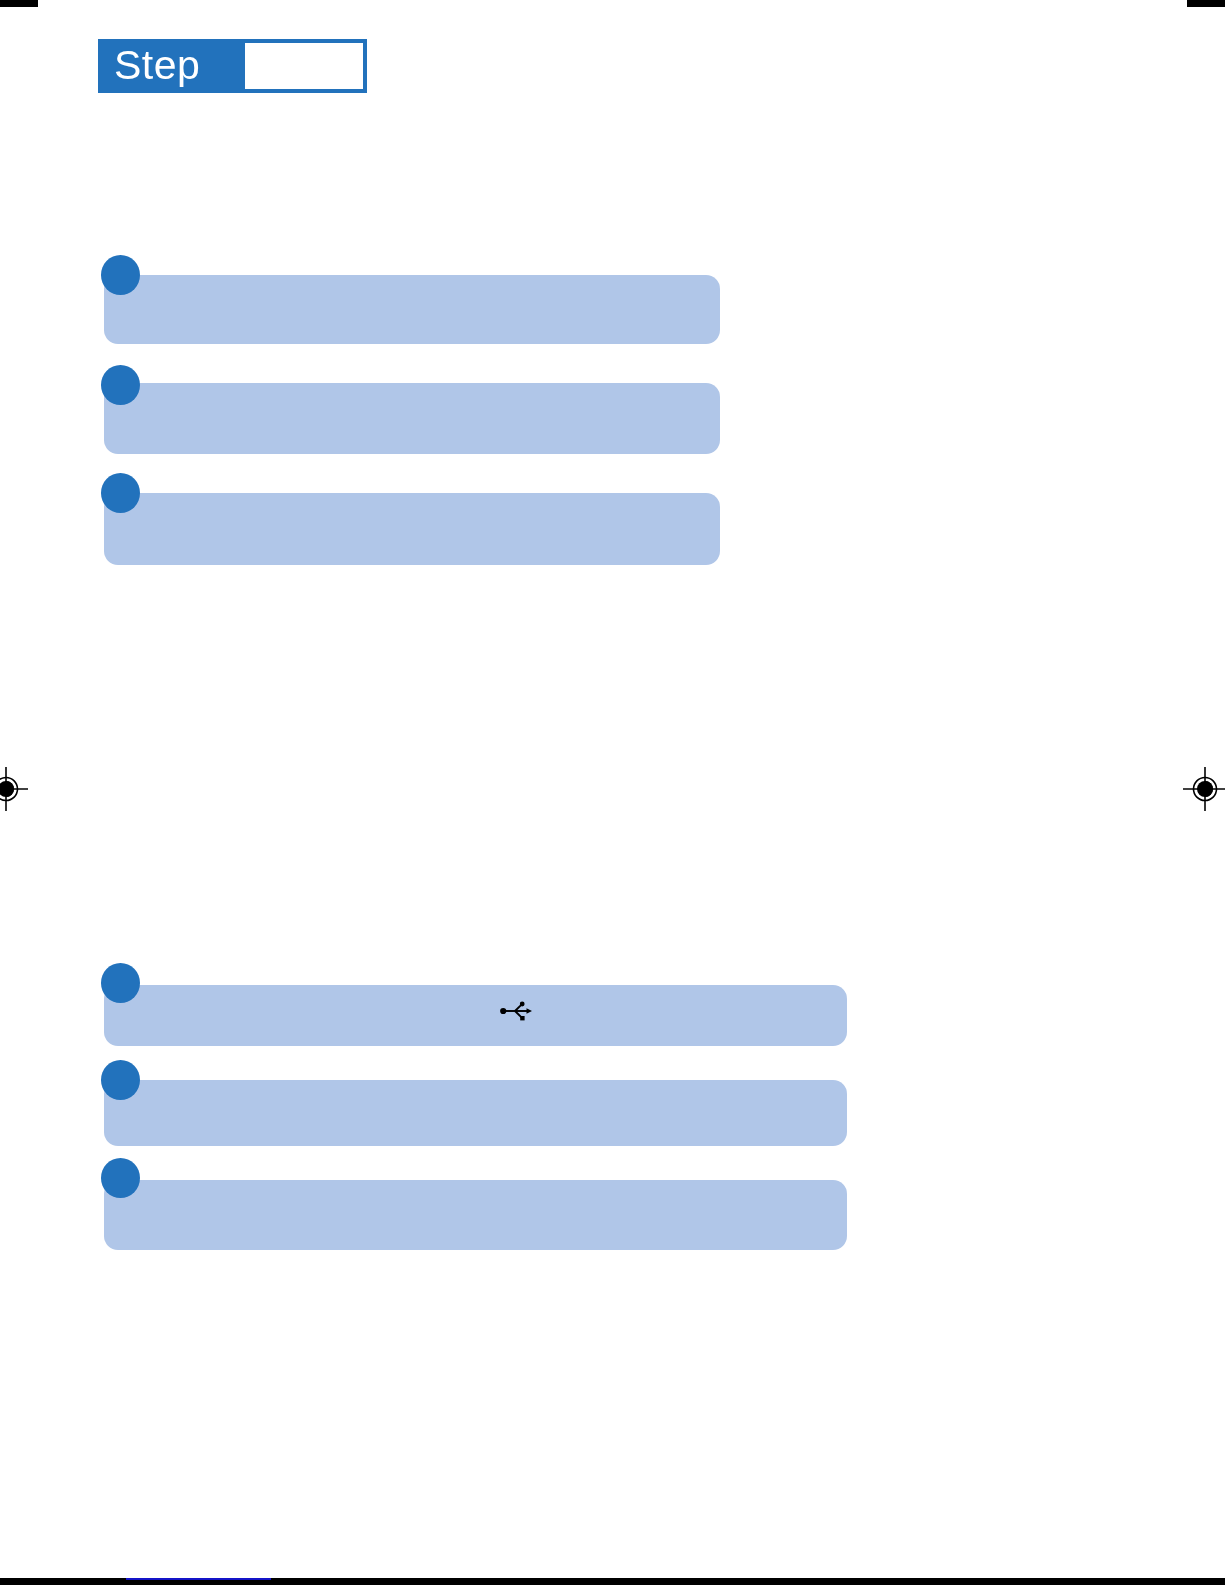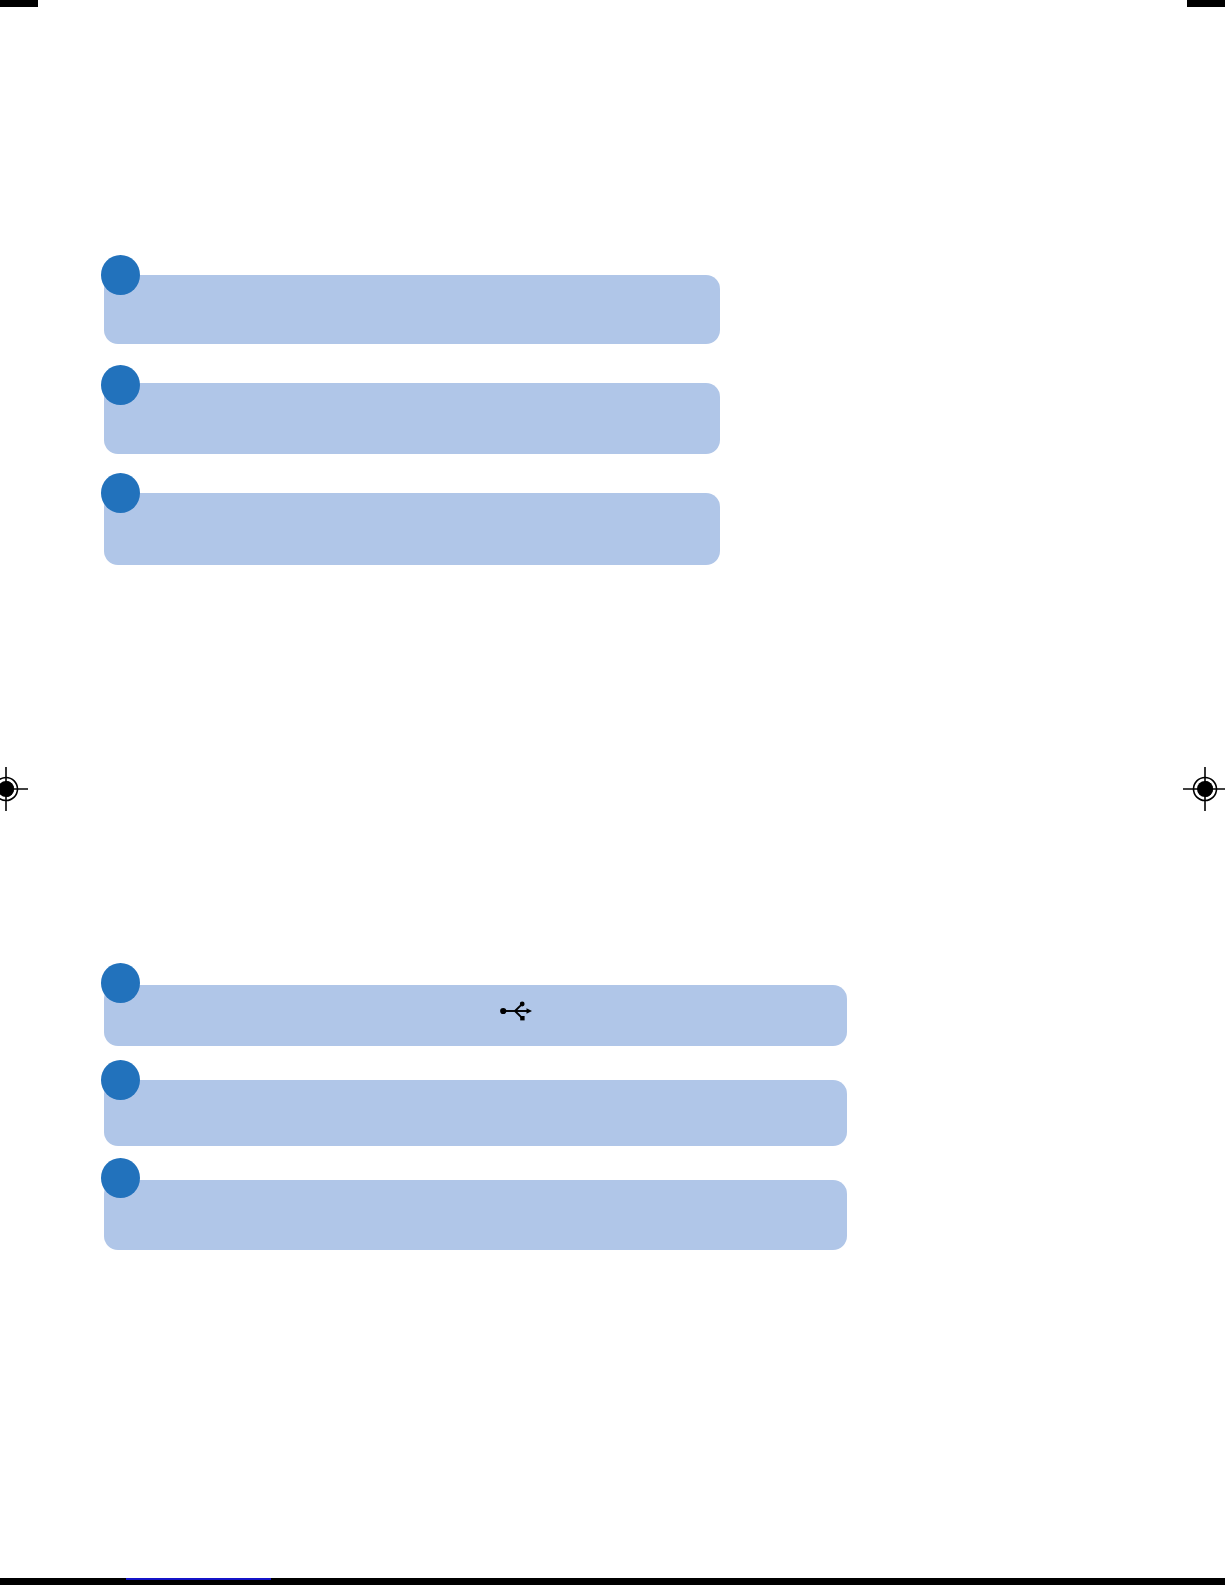--- a/index.html
+++ b/index.html
@@ -180,20 +180,26 @@
   <div class="reg-mark reg-right">
     <svg width="44" height="44" viewBox="0 0 44 44" aria-hidden="true">
       <line x1="22" y1="0" x2="22" y2="44" stroke="#000" stroke-width="1.6"></line>
       <line x1="0" y1="22" x2="44" y2="22" stroke="#000" stroke-width="1.6"></line>
       <circle cx="22" cy="22" r="11.5" fill="none" stroke="#000" stroke-width="1.6"></circle>
       <circle cx="22" cy="22" r="8" fill="#000"></circle>
       <path d="M22 14 A8 8 0 0 1 22 30 Z" fill="#000"></path>
     </svg>
   </div>
 
+  <div class="step-banner">
+    <span class="step-banner-label">Step</span>
+    <div class="step-banner-field">
+      <span class="step-banner-number"></span>
+    </div>
+  </div>
 
   <div class="callout-group group-one">
 
     <div class="callout">
       <div class="callout-box" style="top:275px; width:616px; height:69px;">
         <div class="callout-text"></div>
       </div>
       <div class="callout-bullet" style="top:255px;">
         <span class="callout-bullet-number"></span>
       </div>

